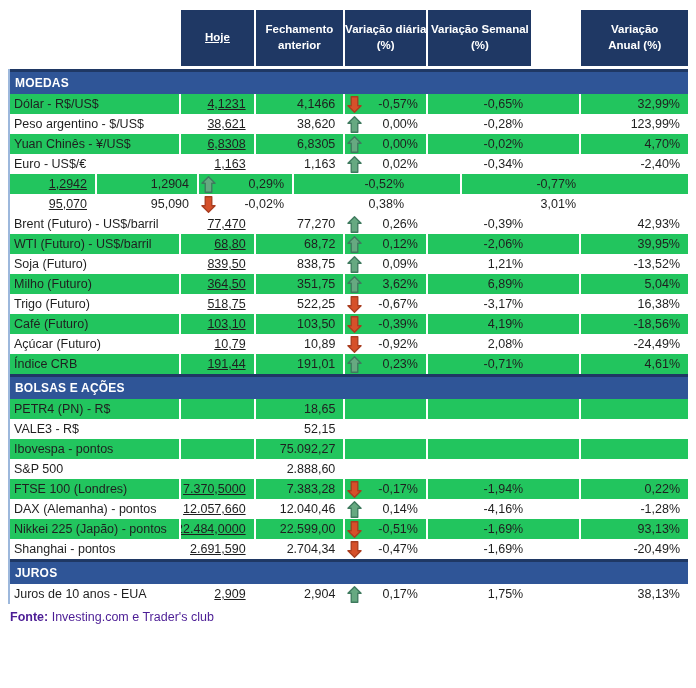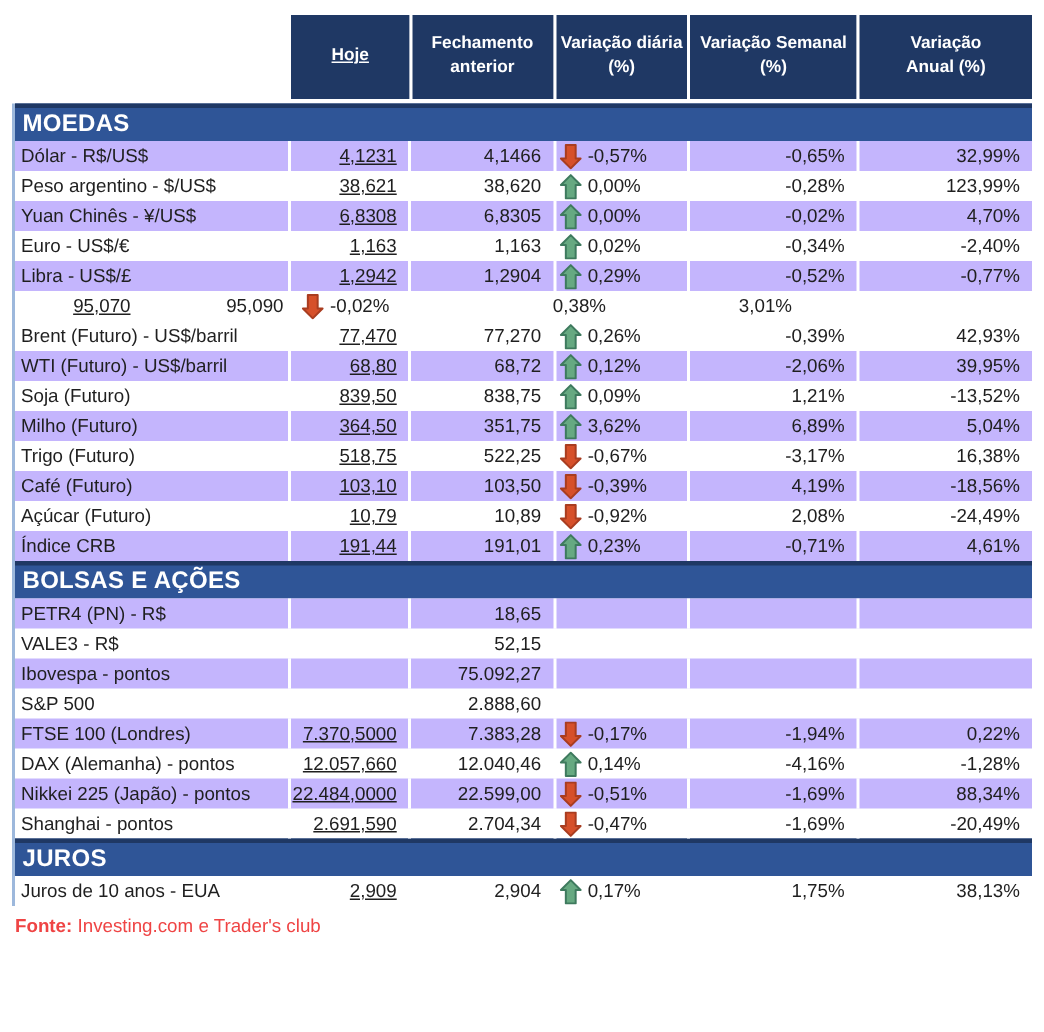--- a/index.html
+++ b/index.html
@@ -21,45 +21,45 @@
     display:flex; align-items:center; justify-content:center;
     height:56px; white-space:pre-line; border-left:2px solid #ffffff;
   }
   .hcell:first-of-type { border-left:none; }
 
   
   .c-hoje   { width:85px;text-decoration:underline; }
   .c-fech   { width:102px; }
   .c-daily  { width:95px; }
   .c-weekly { width:120px; }
-  .c-annual { width:124px; }
+  .c-annual { width:124px;margin-left:48px; }
   .c-label  { width:196px; }
   .tbody .c-label { width:194px; }
 
   
   .tbody { border-left:2px solid #9DB8DC; width:680px; }
   .section-band {
     border-top:3px solid #1F3864;
     background:#2F5597; color:#ffffff;
     height:25px; display:flex; align-items:center;
-    padding-left:5px; font-weight:bold; font-size:16px;
+    padding-left:5px; font-weight:bold; font-size:12px;
     letter-spacing:0.2px;
   }
   .row { display:flex; height:20px; font-size:12.5px; }
-  .row.shaded { background:#c4b5fd; }
+  .row.shaded { background:#22c55e; }
   .cell { display:flex; align-items:center; height:100%; overflow:hidden; }
   .cell + .cell { border-left:2px solid #ffffff; }
   .cell.num { justify-content:flex-end; padding-right:8px; white-space:nowrap; }
   .cell.c-label { padding-left:4px; white-space:nowrap; }
   .cell.c-daily { padding:0; }
   .arrow-slot { width:21px; display:flex; align-items:center; padding-left:2px; }
-  .daily-val { flex:1; padding-right:8px; }
+  .daily-val { flex:1; text-align:right; padding-right:8px; }
 
   
-  .footer { margin-top:6px; padding-left:2px; font-size:12.5px; color:#ef4444; }
+  .footer { margin-top:6px; padding-left:2px; font-size:12.5px; color:#4c1d95; }
   .footer .bold { font-weight:bold; }
 </style>
 </head>
 <body>
 
 <div class="page">
 
   <div class="header-row">
     <div class="hspacer"></div>
     <div class="hcell c-hoje">Hoje</div>
@@ -131,21 +131,20 @@
             <svg width="15" height="17" viewBox="0 0 12 14">
               <path d="M6 0.6 L11.4 6 L8.7 6 L8.7 13.4 L3.3 13.4 L3.3 6 L0.6 6 Z" fill="#66A981" stroke="#3E7A5E" stroke-width="1.1" stroke-linejoin="round"></path>
             </svg>
           </span>
           <span class="daily-val">0,02%</span>
         </div>
         <div class="cell c-weekly num">-0,34%</div>
         <div class="cell c-annual num">-2,40%</div>
       </div>
       <div class="row shaded">
-        <div class="cell c-label">Libra - US$/£</div>
         <div class="cell c-hoje num">1,2942</div>
         <div class="cell c-fech num">1,2904</div>
         <div class="cell c-daily">
           <span class="arrow-slot">
             <svg width="15" height="17" viewBox="0 0 12 14">
               <path d="M6 0.6 L11.4 6 L8.7 6 L8.7 13.4 L3.3 13.4 L3.3 6 L0.6 6 Z" fill="#66A981" stroke="#3E7A5E" stroke-width="1.1" stroke-linejoin="round"></path>
             </svg>
           </span>
           <span class="daily-val">0,29%</span>
         </div>
@@ -369,21 +368,21 @@
         <div class="cell c-fech num">22.599,00</div>
         <div class="cell c-daily">
           <span class="arrow-slot">
             <svg width="15" height="17" viewBox="0 0 12 14">
               <path d="M6 13.4 L0.6 8 L3.3 8 L3.3 0.6 L8.7 0.6 L8.7 8 L11.4 8 Z" fill="#D6502A" stroke="#A93D20" stroke-width="1.1" stroke-linejoin="round"></path>
             </svg>
           </span>
           <span class="daily-val">-0,51%</span>
         </div>
         <div class="cell c-weekly num">-1,69%</div>
-        <div class="cell c-annual num">88,34%</div>
+        <div class="cell c-annual num">93,13%</div>
       </div>
       <div class="row">
         <div class="cell c-label">Shanghai - pontos</div>
         <div class="cell c-hoje num">2.691,590</div>
         <div class="cell c-fech num">2.704,34</div>
         <div class="cell c-daily">
           <span class="arrow-slot">
             <svg width="15" height="17" viewBox="0 0 12 14">
               <path d="M6 13.4 L0.6 8 L3.3 8 L3.3 0.6 L8.7 0.6 L8.7 8 L11.4 8 Z" fill="#D6502A" stroke="#A93D20" stroke-width="1.1" stroke-linejoin="round"></path>
             </svg>

